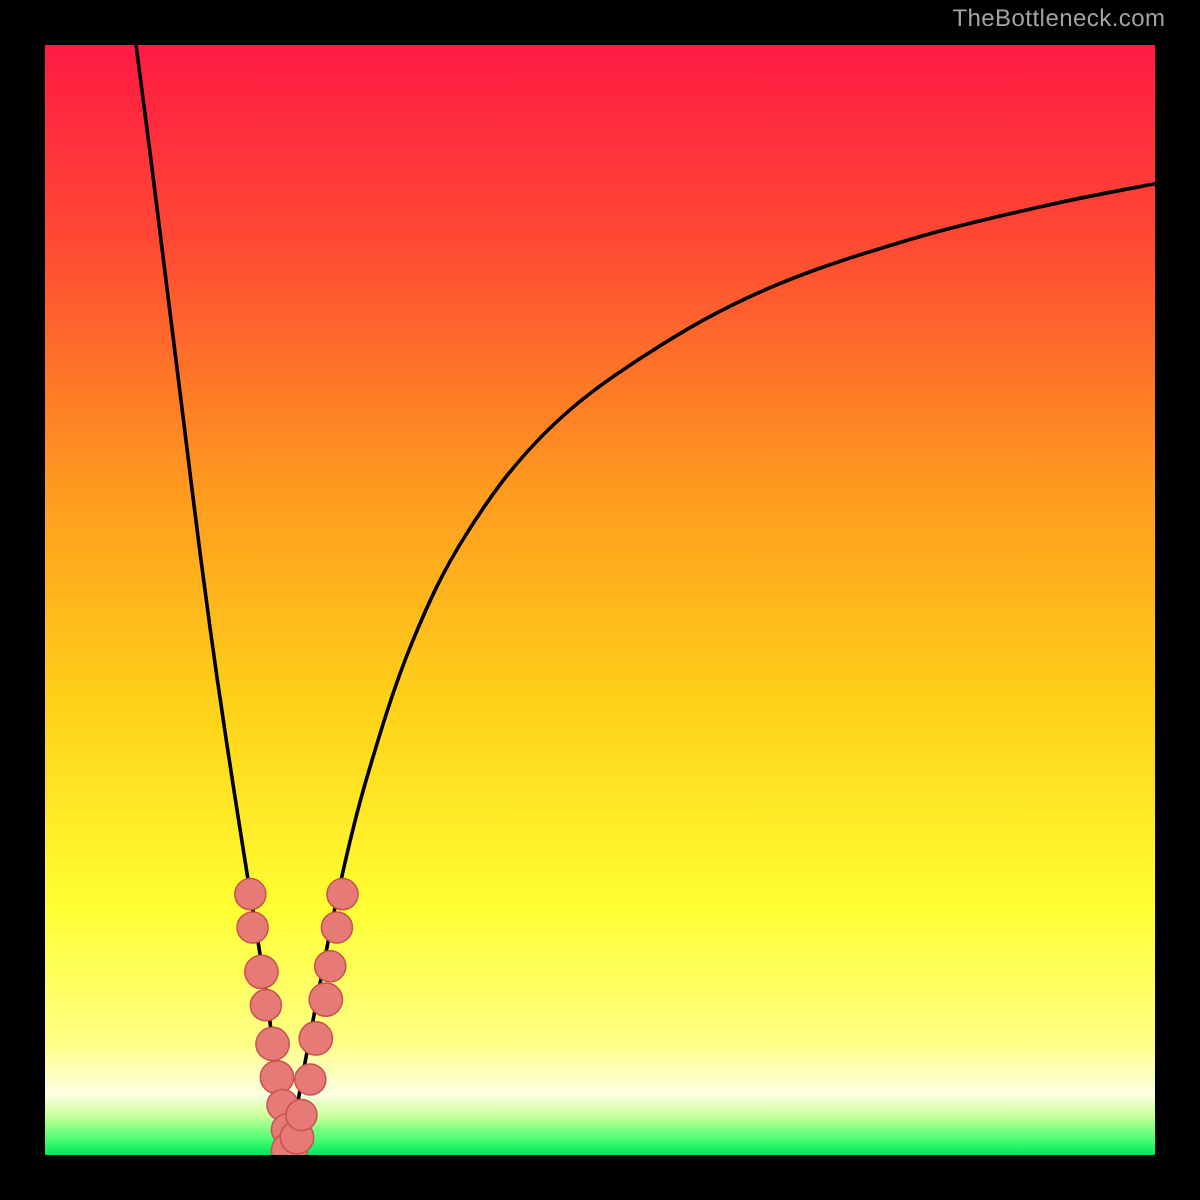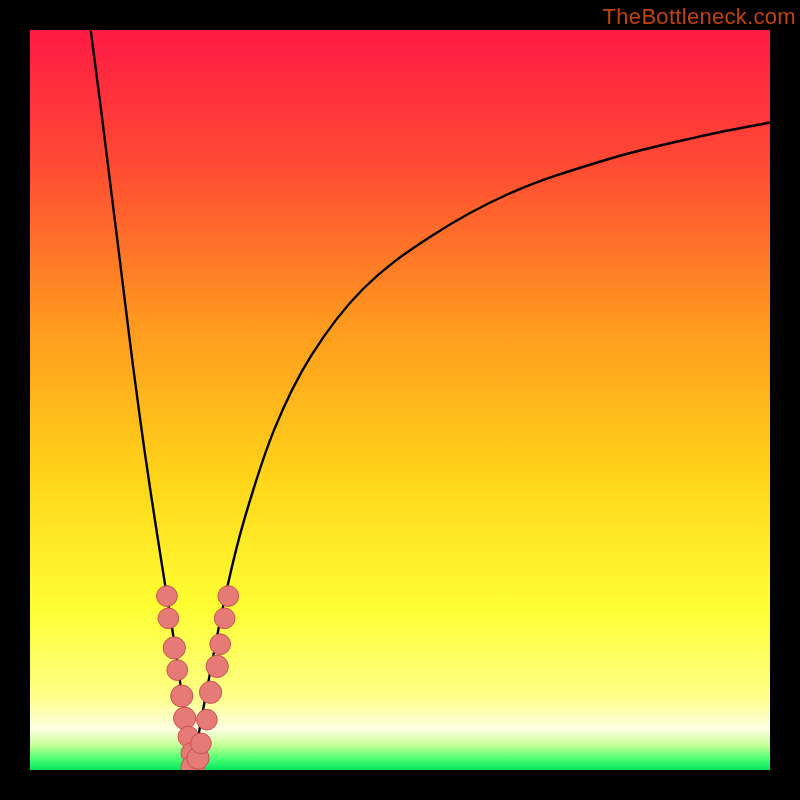--- a/index.html
+++ b/index.html
@@ -34,24 +34,24 @@
   }
   svg.curves {
     position: absolute;
     left: 0;
     top: 0;
     width: 100%;
     height: 100%;
   }
   .watermark {
     position: absolute;
-    right: 4px;
+    right: 23px;
     top: 4px;
-    color: #c2410c;
-    font-size: 22px;
+    color: #a3a3a3;
+    font-size: 16px;
     font-weight: 500;
     letter-spacing: 0.3px;
     user-select: none;
   }
 </style>
 </head>
 <body>
 
 <div class="frame">
 

